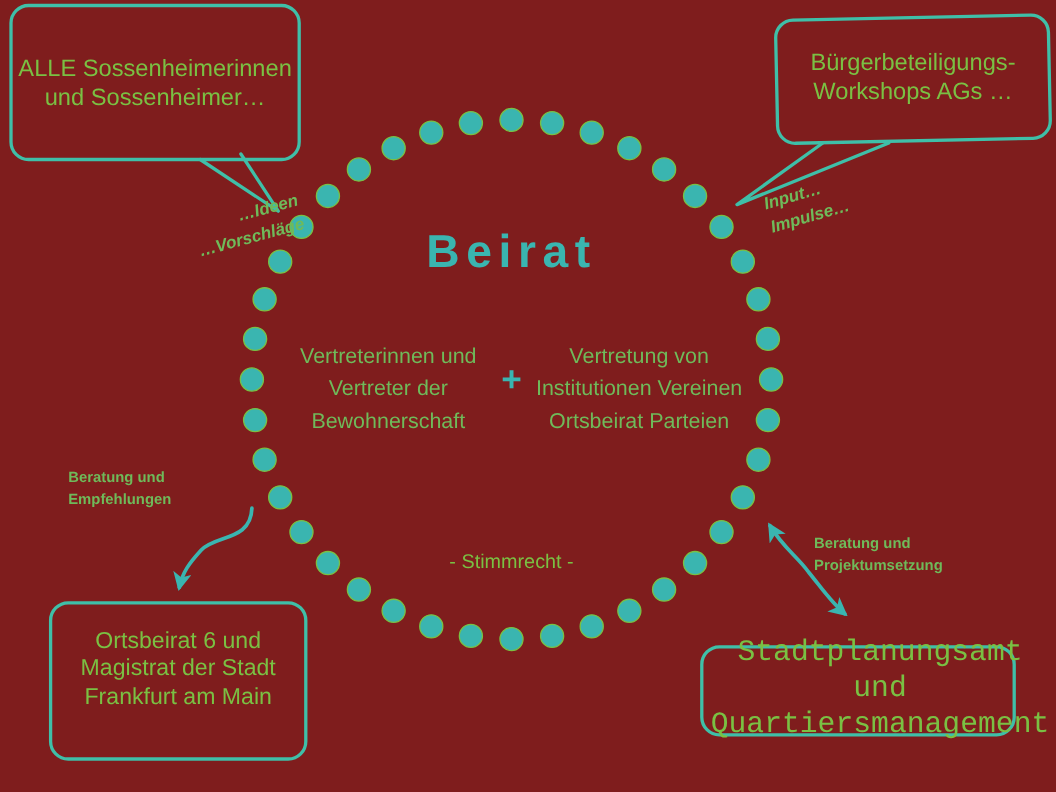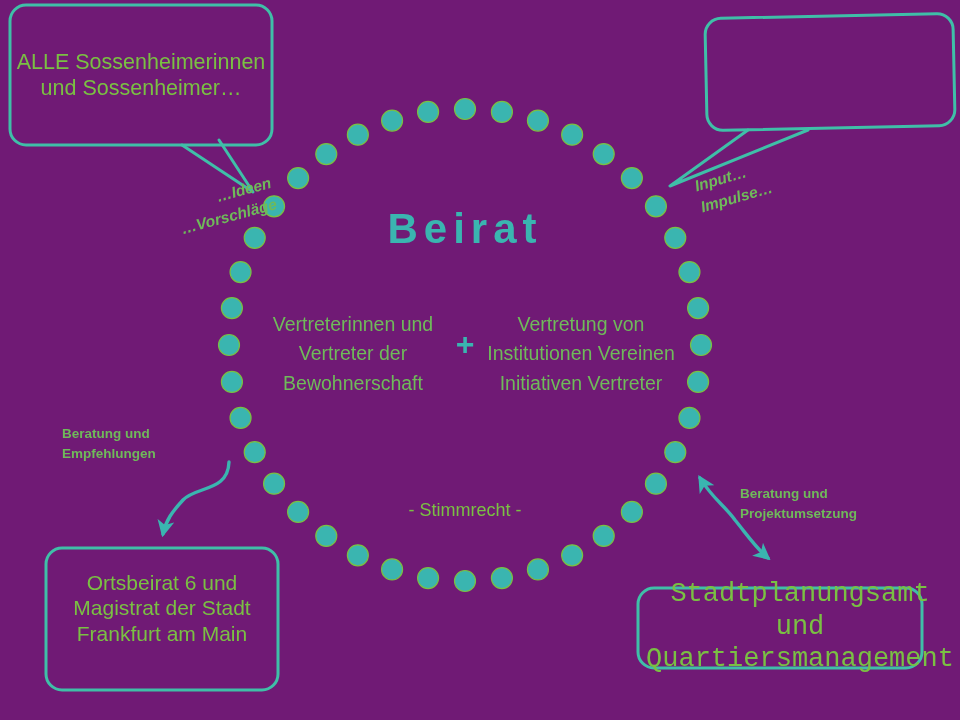--- a/index.html
+++ b/index.html
@@ -5,21 +5,21 @@
 <style>
   html, body {
     margin: 0;
     padding: 0;
     background: #ffffff;
   }
   #stage {
     position: relative;
     width: 960px;
     height: 720px;
-    background: #701a75;
+    background: #7f1d1d;
     overflow: hidden;
     font-family: "Liberation Sans", "DejaVu Sans", sans-serif;
   }
   #svg-layer {
     position: absolute;
     left: 0; top: 0;
     width: 960px;
     height: 720px;
     pointer-events: none;
   }
@@ -223,34 +223,37 @@
 
     <path d="M 229 462 C 228 492, 196 486, 183 500 C 172 512, 166 520, 163 534" fill="none" stroke="#3ab5b0" stroke-width="3.4" stroke-linecap="round" marker-end="url(#arrowhead-end)"></path>
 
     <path d="M 700 478 C 712 498, 725 506, 735 520 C 748 536, 756 548, 768 558" fill="none" stroke="#3ab5b0" stroke-width="3.4" stroke-linecap="round" marker-start="url(#arrowhead-start)" marker-end="url(#arrowhead-end)"></path>
   </svg>
 
   <div class="box" id="callout-all">
     <span class="txt">ALLE Sossenheimerinnen und Sossenheimer…</span>
   </div>
 
+  <div class="box" id="callout-workshops">
+    <span class="txt">Bürgerbeteiligungs- Workshops AGs …</span>
+  </div>
 
   <div class="box" id="box-ortsbeirat">
     <span class="txt">Ortsbeirat 6 und Magistrat der Stadt Frankfurt am Main</span>
   </div>
 
   <div class="box" id="box-stadtplanung">
     <span class="txt">Stadtplanungsamt und Quartiersmanagement</span>
   </div>
 
   <div id="center-left-text">Vertreterinnen und Vertreter der Bewohnerschaft</div>
 
   <div id="beirat-title">Beirat</div>
   <div id="plus-sign">+</div>
-  <div id="center-right-text">Vertretung von Institutionen Vereinen Initiativen Vertreter</div>
+  <div id="center-right-text">Vertretung von Institutionen Vereinen Ortsbeirat Parteien</div>
   <div id="stimmrecht">- Stimmrecht -</div>
 
   <div class="rot-label" id="label-ideen">…Ideen
 …Vorschläge</div>
   <div class="rot-label" id="label-input">Input…
 Impulse…</div>
 
   <div class="flat-label" id="label-beratung-empfehlungen">Beratung und
 Empfehlungen</div>
   <div class="flat-label" id="label-beratung-projekt">Beratung und

